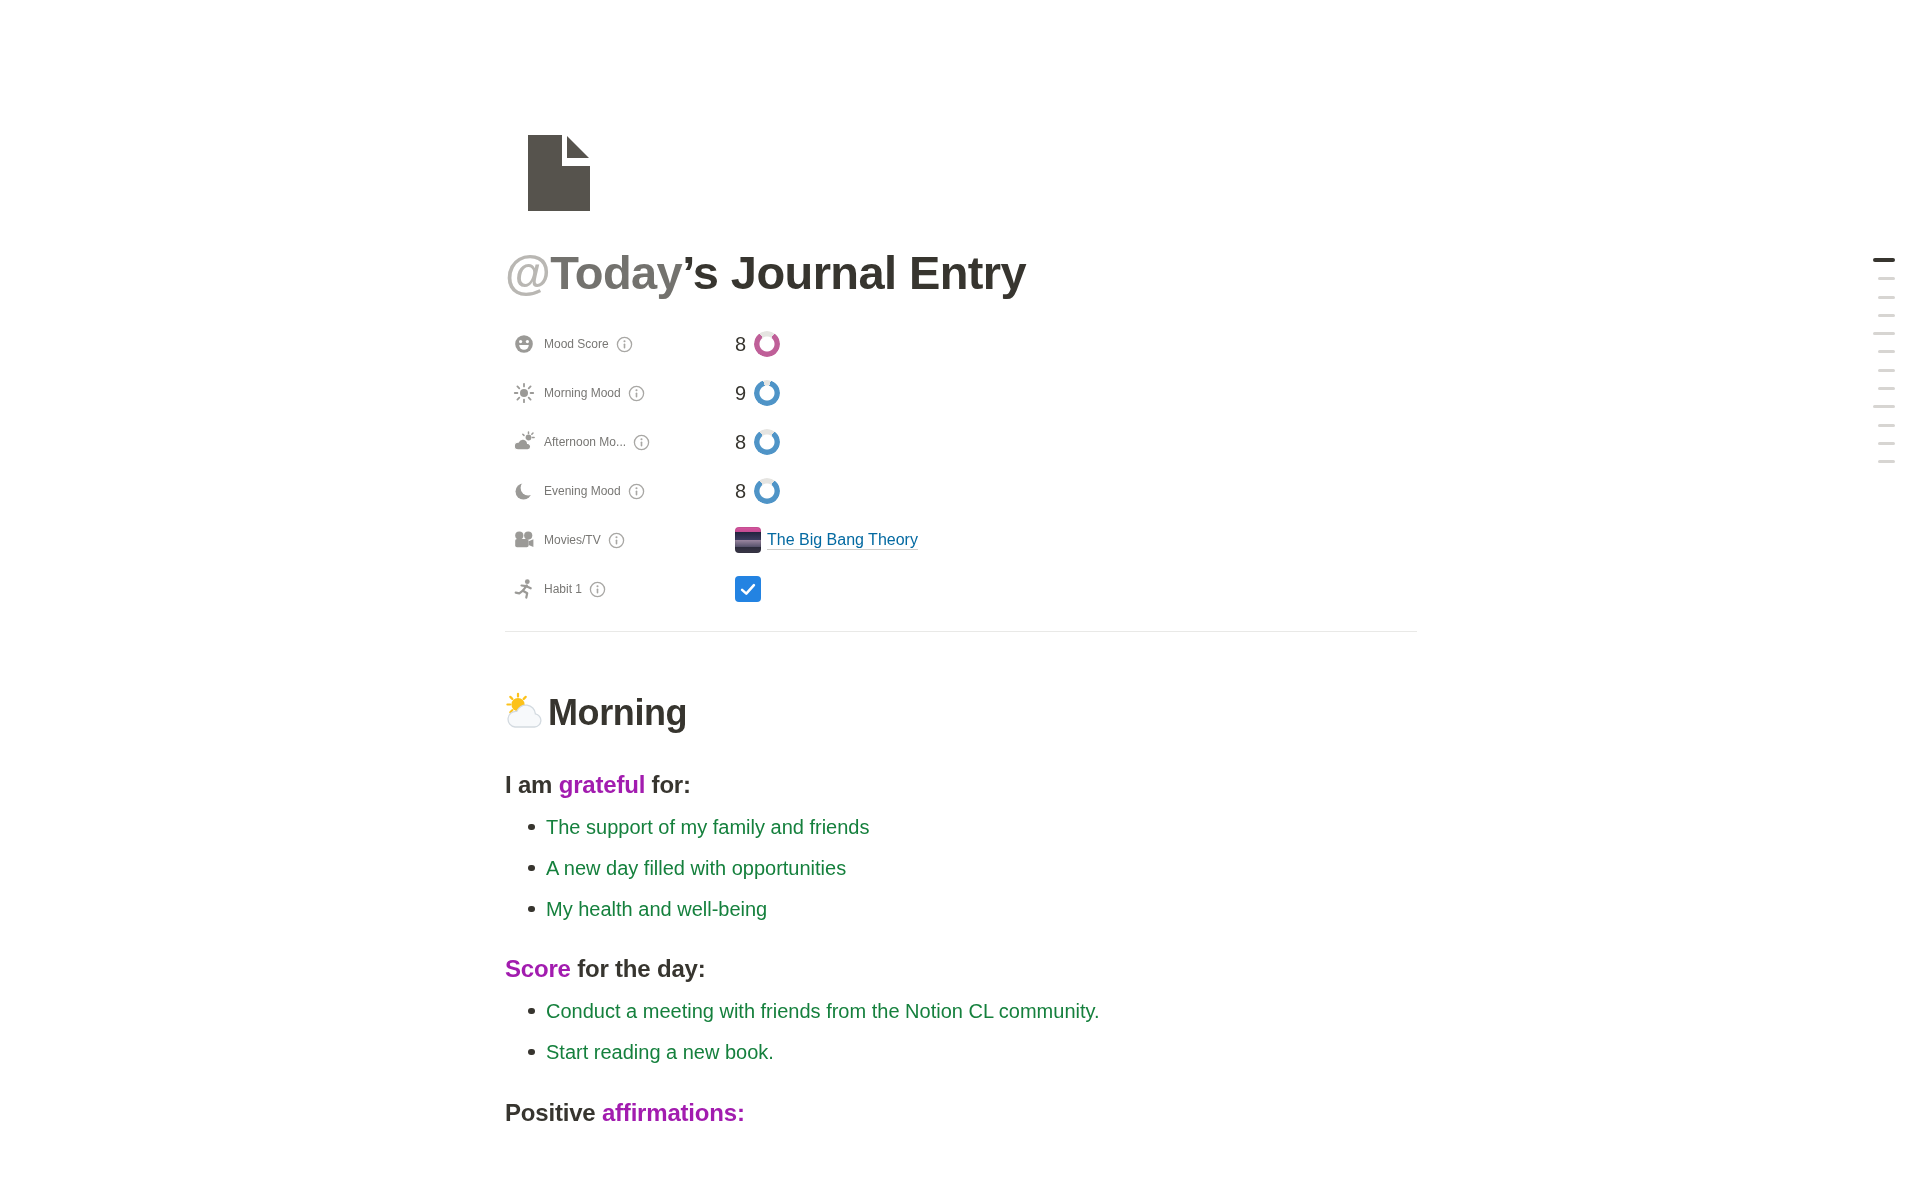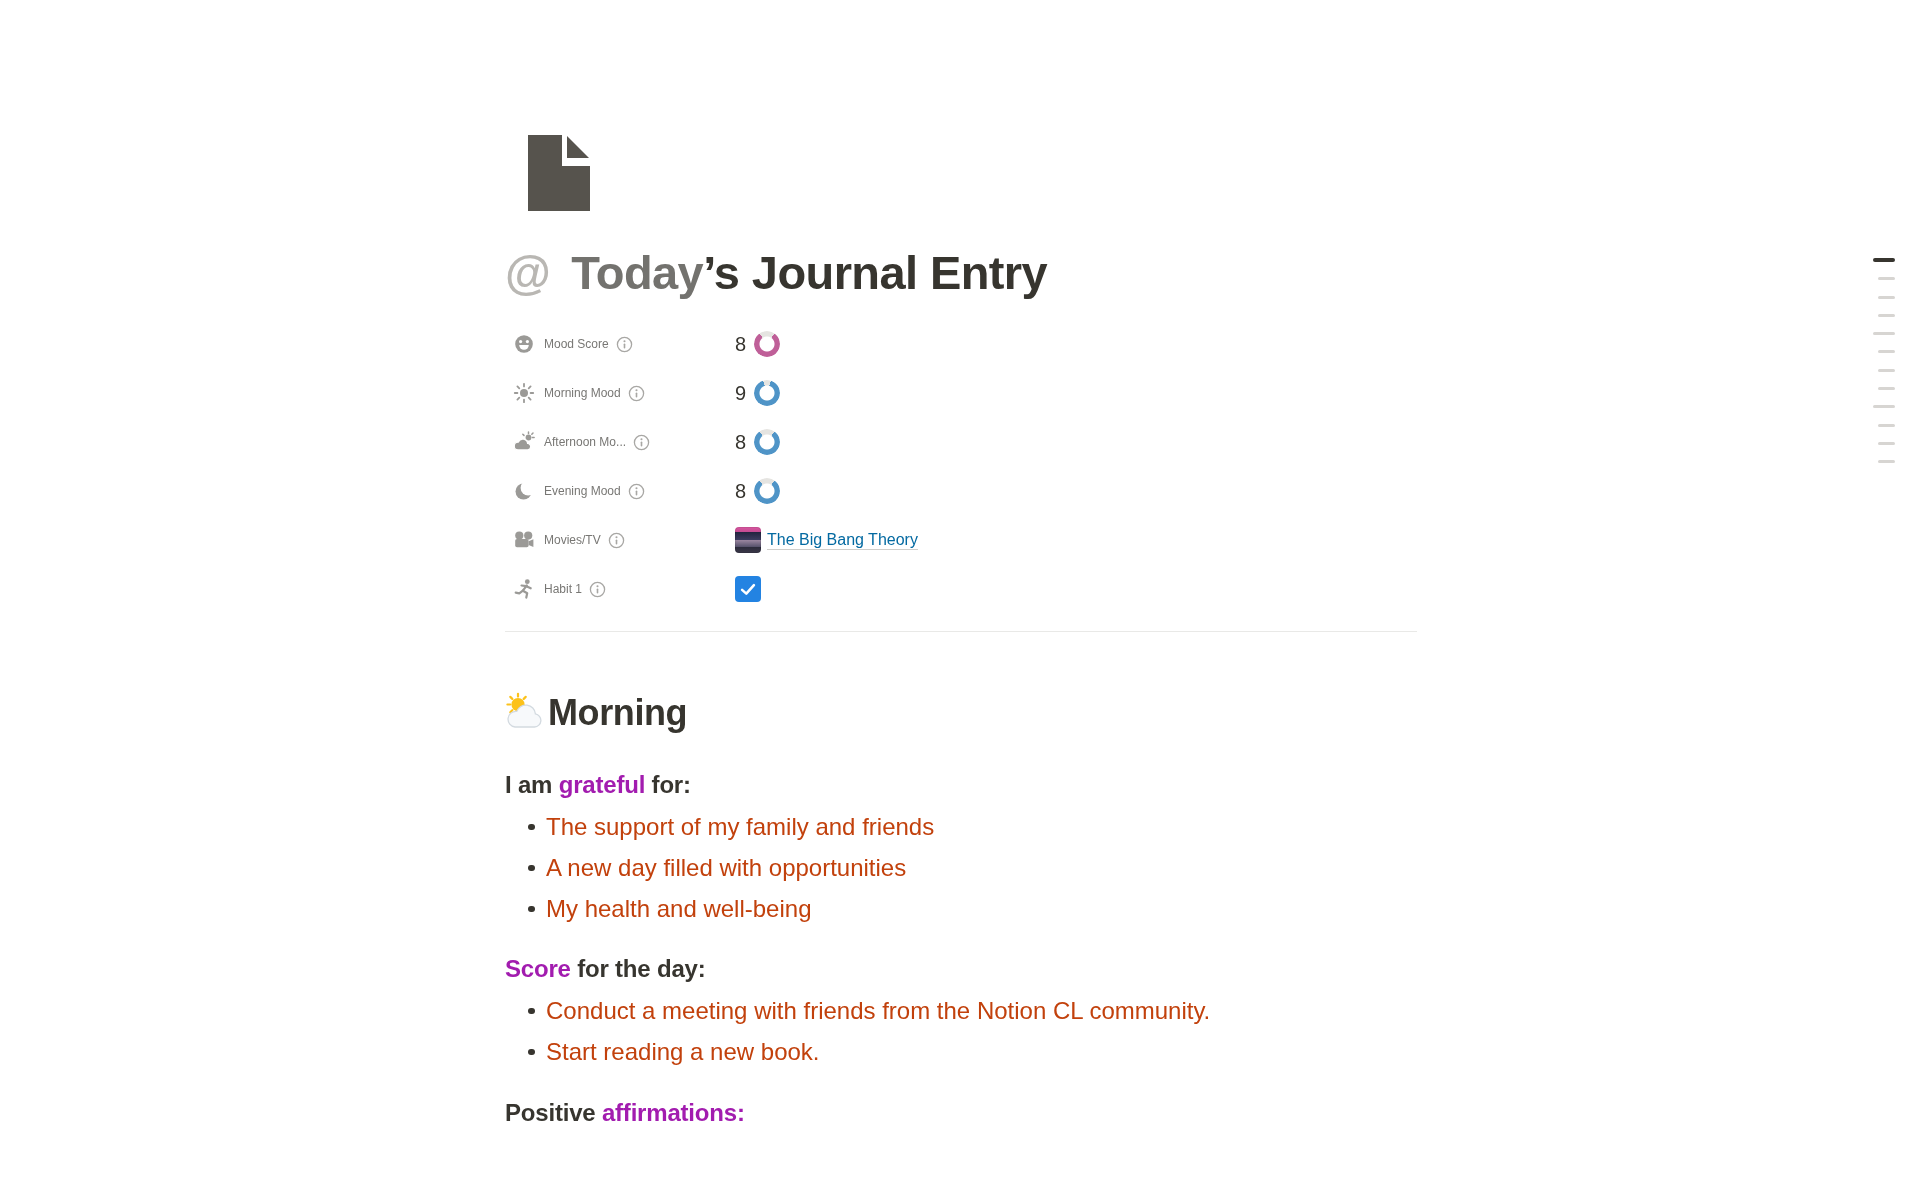--- a/index.html
+++ b/index.html
@@ -9,21 +9,21 @@
     -webkit-font-smoothing:antialiased;
   }
   .page{position:absolute;left:505px;top:135px;width:912px;}
 
   
   .page-icon{margin-left:23px;width:62px;height:76px;cursor:pointer;}
 
   
   .title{margin:33px 0 0 0;font-size:47px;font-weight:700;line-height:1.25;letter-spacing:-0.6px;color:#37352f;}
   .title .at{color:#b9b7b3;}
-  .title .mention{color:#73726e;margin-left:21px;}
+  .title .mention{color:#73726e;}
 
   
   .props{margin-top:17px;}
   .prop-row{display:flex;align-items:center;height:49px;padding-left:8px;position:relative;border-radius:4px;}
   .picon{width:22px;height:22px;margin-right:9px;flex:0 0 auto;display:flex;align-items:center;justify-content:center;}
   .plabel{color:#787774;font-size:12px;margin-right:7px;white-space:nowrap;}
   .pinfo{width:17px;height:17px;display:flex;align-items:center;justify-content:center;cursor:pointer;}
   .pval{position:absolute;left:230px;display:flex;align-items:center;gap:6px;}
   .num{font-size:20px;color:#37352f;min-width:13px;}
   .ring{width:26px;height:26px;border-radius:50%;
@@ -42,21 +42,21 @@
   .h-emoji{width:41px;height:37px;margin-right:2px;flex:0 0 auto;}
 
   
   .sub{margin:36px 0 0 0;font-size:24px;font-weight:700;letter-spacing:-0.2px;color:#37352f;line-height:30px;}
   .sub .gray{color:#a21caf;}
   .sub.goals{margin-top:32px;}
   .sub.affirm{margin-top:33px;}
 
   
   .blist{list-style:none;margin:14px 0 0 0;padding:0;}
-  .blist li{position:relative;padding-left:41px;font-size:24px;line-height:26px;margin-bottom:15px;color:#c2410c;}
+  .blist li{position:relative;padding-left:41px;font-size:20px;line-height:26px;margin-bottom:15px;color:#15803d;}
   .blist li::before{content:'';position:absolute;left:23px;top:10px;width:6.5px;height:6.5px;border-radius:50%;background:#37352f;}
 
   
   .outline{position:absolute;right:25px;top:258px;display:flex;flex-direction:column;align-items:flex-end;gap:15.3px;cursor:pointer;}
   .outline .dash{width:17px;height:3px;border-radius:2px;background:#d7d5d2;}
   .outline .dash.long{width:22px;}
   .outline .dash.active{background:#37352f;height:4px;width:22px;}
 </style>
 </head>
 <body>

